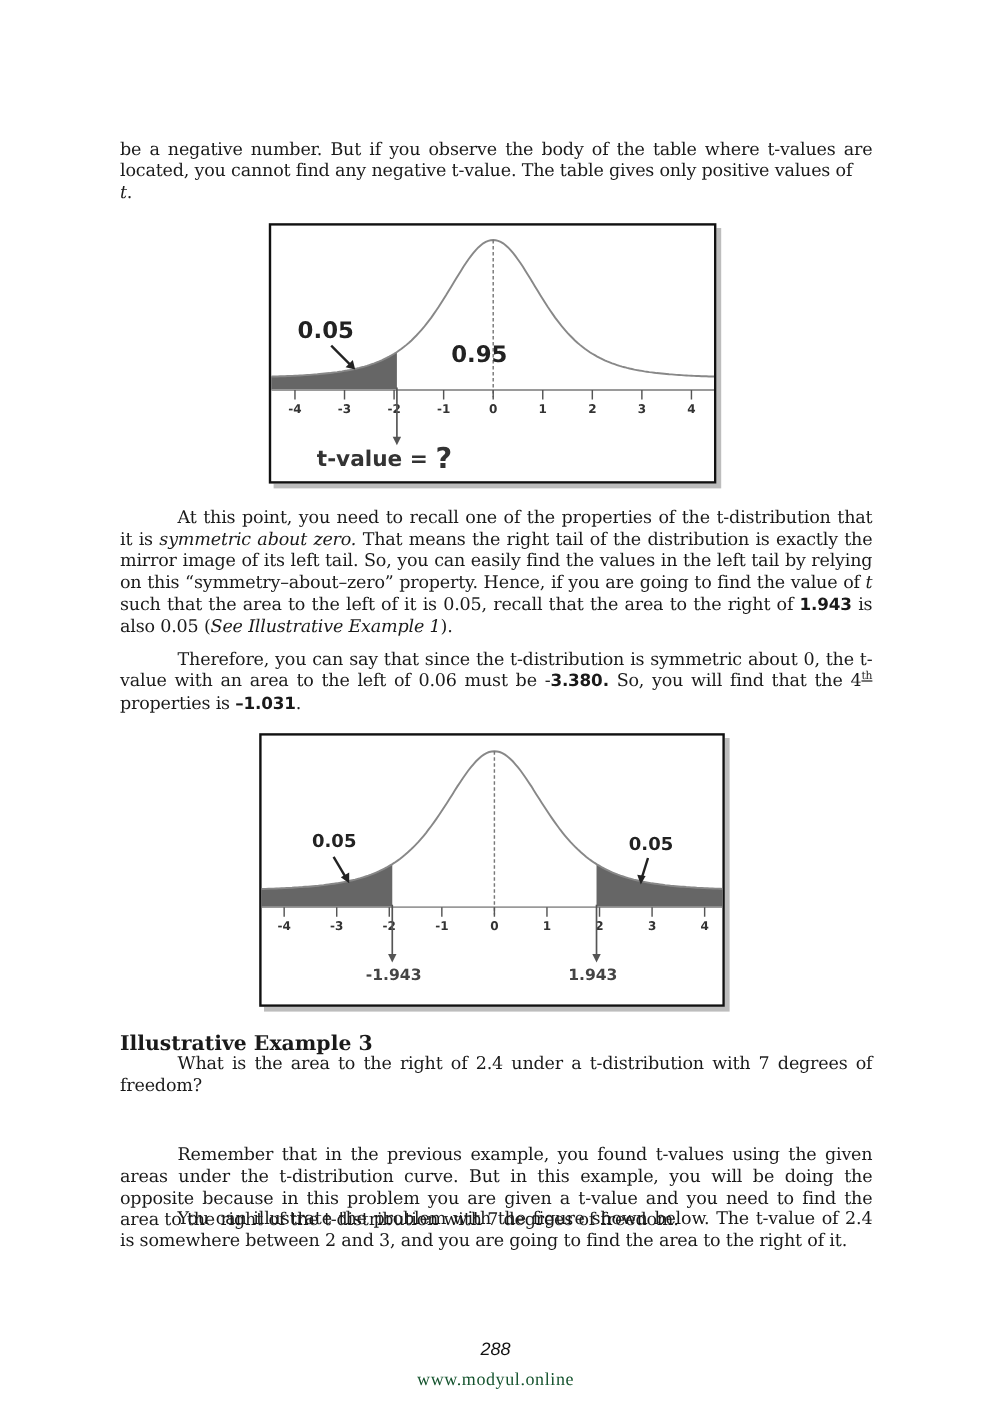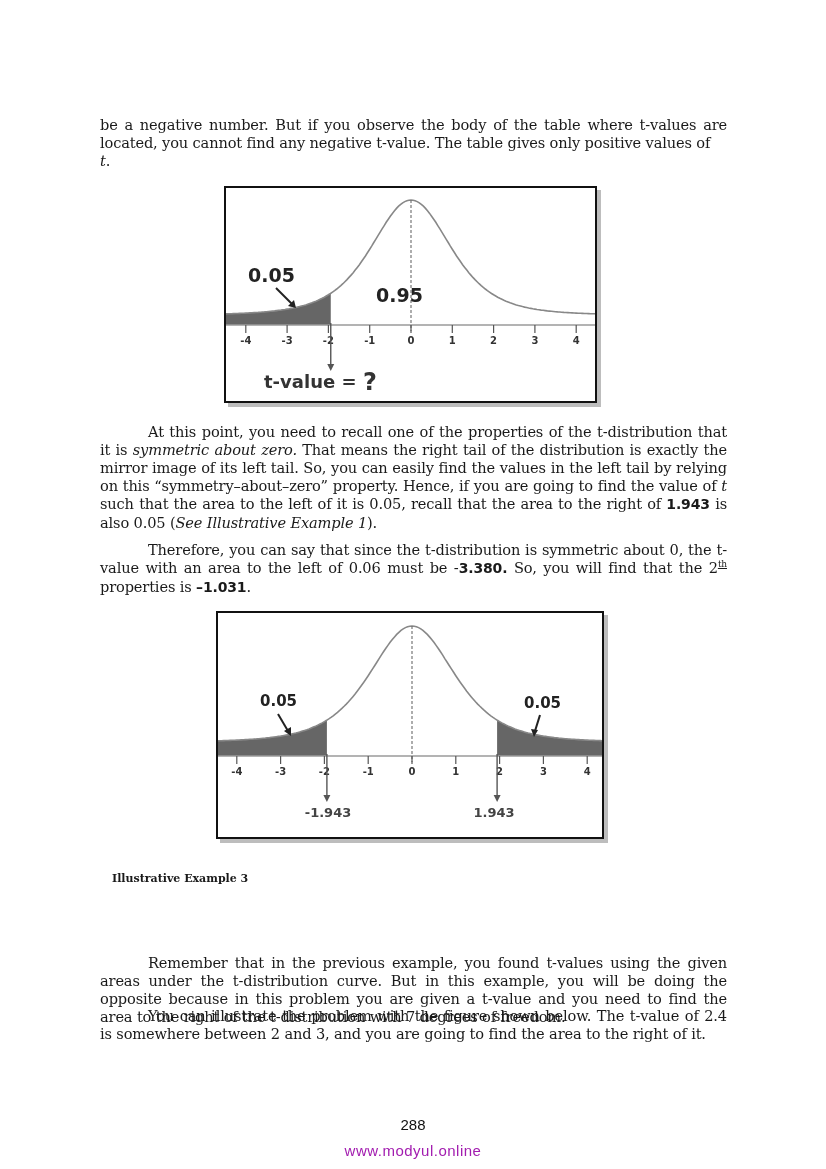--- a/index.html
+++ b/index.html
@@ -4,31 +4,31 @@
 <style>
   html, body { margin: 0; padding: 0; background: #ffffff; }
   body { width: 826px; height: 1169px; position: relative; overflow: hidden;
          font-family: "DejaVu Serif", "Liberation Serif", serif; color: #1a1a1a; }
   .page { position: absolute; left: 0; top: 16px; width: 826px; height: 1169px; }
   .para { position: absolute; left: 100px; width: 627px; font-size: 14.6px; line-height: 17.9px;
           text-align: justify; margin: 0; letter-spacing: -0.15px; }
   .para .indent { display: inline-block; width: 48px; }
   .bold-sans { font-family: "DejaVu Sans", "Liberation Sans", sans-serif; font-weight: bold; font-size: 14px; }
   .ital { font-style: italic; }
-  .heading { position: absolute; left: 100px; top: 844px; font-weight: bold; font-size: 11px;
-             font-family: "DejaVu Serif", serif; margin: 12px; }
+  .heading { position: absolute; left: 100px; top: 844px; font-weight: bold; font-size: 17px;
+             font-family: "DejaVu Serif", serif; margin: 0; }
   .figure { position: absolute; background: #fff; border: 2px solid #111;
             box-shadow: 4px 4px 0 #bdbdbd; }
   .fig1 { left: 224px; top: 170px; width: 369px; height: 213px; }
   .fig2 { left: 216px; top: 595px; width: 384px; height: 224px; }
   .figure svg { position: absolute; left: 0; top: 0; }
   .page-number { position: absolute; left: 0; width: 826px; top: 1100px; text-align: center;
-                 font-family: "Liberation Sans", sans-serif; font-size: 15px; color: #111; }
+                 font-family: "Liberation Sans", sans-serif; font-size: 15px; color: #111; font-style: italic; }
   .watermark { position: absolute; left: 0; width: 826px; top: 1126px; text-align: center;
-               font-family: Liberation Sans, sans-serif; font-size: 15px; color: #a21caf; letter-spacing: 0.5px; }
+               font-family: Liberation Serif, serif; font-size: 15px; color: #14532d; letter-spacing: 0.5px; }
   sup { font-size: 9px; line-height: 0; text-decoration: underline; }
   .svg-text-bold { font-family: "DejaVu Sans", "Liberation Sans", sans-serif; font-weight: bold; }
 </style>
 </head>
 <body>
 
 <div class="page">
 
   <p class="para" style="top:100px;"><span>be a negative number. But if you observe the body of the table where t-values are located, you cannot find any negative t-value. The table gives only positive values of</span><br><span class="ital">t</span><span>.</span></p>
 
@@ -62,21 +62,21 @@
         <line x1="50" y1="100" x2="66" y2="116" stroke="#222" stroke-width="2"></line>
         <path d="M62,118 L70,120 L68,112 Z" fill="#222"></path>
         <text x="150" y="114" font-size="19" fill="#222" class="svg-text-bold">0.95</text>
         <text x="38" y="200" font-size="18" fill="#333" class="svg-text-bold">t-value =</text>
         <text x="137" y="202" font-size="24" fill="#333" class="svg-text-bold">?</text>
       </svg>
   </div>
 
   <p class="para" style="top:407px;"><span class="indent"></span><span>At this point, you need to recall one of the properties of the t-distribution that it is </span><span class="ital">symmetric about zero.</span><span> That means the right tail of the distribution is exactly the mirror image of its left tail. So, you can easily find the values in the left tail by relying on this “symmetry–about–zero” property. Hence, if you are going to find the value of </span><span class="ital">t</span><span> such that the area to the left of it is 0.05, recall that the area to the right of </span><span class="bold-sans">1.943</span><span> is also 0.05 (</span><span class="ital">See Illustrative Example 1</span><span>).</span></p>
 
-  <p class="para" style="top:525px;"><span class="indent"></span><span>Therefore, you can say that since the t-distribution is symmetric about 0, the t-value with an area to the left of 0.06 must be -</span><span class="bold-sans">3.380.</span><span> So, you will find that the 2</span><sup>th</sup><span> properties is </span><span class="bold-sans">–1.031</span><span>.</span></p>
+  <p class="para" style="top:525px;"><span class="indent"></span><span>Therefore, you can say that since the t-distribution is symmetric about 0, the t-value with an area to the left of 0.06 must be -</span><span class="bold-sans">3.380.</span><span> So, you will find that the 4</span><sup>th</sup><span> properties is </span><span class="bold-sans">–1.031</span><span>.</span></p>
 
   <div class="figure fig2">
     <svg id="svg2" width="384" height="224">
         <path d="M-3.0999999999999943,143 L-3.1,127.9 L-0.9,127.8 L1.3,127.8 L3.5,127.7 L5.7,127.6 L7.8,127.5 L10.0,127.5 L12.2,127.4 L14.4,127.3 L16.6,127.2 L18.8,127.1 L21.0,127.0 L23.2,126.9 L25.4,126.8 L27.6,126.6 L29.7,126.5 L31.9,126.3 L34.1,126.2 L36.3,126.0 L38.5,125.9 L40.7,125.7 L42.9,125.5 L45.1,125.3 L47.3,125.1 L49.5,124.8 L51.6,124.6 L53.8,124.3 L56.0,124.0 L58.2,123.7 L60.4,123.4 L62.6,123.1 L64.8,122.7 L67.0,122.3 L69.2,121.9 L71.4,121.5 L73.5,121.0 L75.7,120.5 L77.9,120.0 L80.1,119.4 L82.3,118.8 L84.5,118.1 L86.7,117.4 L88.9,116.7 L91.1,115.9 L93.3,115.0 L95.4,114.1 L97.6,113.2 L99.8,112.1 L102.0,111.0 L104.2,109.9 L106.4,108.6 L108.6,107.3 L108.8966,107.11810201763339 L108.8966,143 Z" fill="#666666" stroke="none"></path>
         <path d="M279.10339999999997,143 L279.1,107.1 L281.3,108.5 L283.5,109.7 L285.7,110.9 L287.9,112.0 L290.1,113.0 L292.2,114.0 L294.4,114.9 L296.6,115.8 L298.8,116.6 L301.0,117.3 L303.2,118.0 L305.4,118.7 L307.6,119.3 L309.8,119.9 L312.0,120.4 L314.1,120.9 L316.3,121.4 L318.5,121.8 L320.7,122.3 L322.9,122.7 L325.1,123.0 L327.3,123.4 L329.5,123.7 L331.7,124.0 L333.9,124.3 L336.0,124.5 L338.2,124.8 L340.4,125.0 L342.6,125.2 L344.8,125.5 L347.0,125.7 L349.2,125.8 L351.4,126.0 L353.6,126.2 L355.8,126.3 L357.9,126.5 L360.1,126.6 L362.3,126.7 L364.5,126.9 L366.7,127.0 L368.9,127.1 L371.1,127.2 L373.3,127.3 L375.5,127.4 L377.7,127.5 L379.8,127.5 L382.0,127.6 L384.2,127.7 L386.4,127.8 L388.6,127.8 L390.8,127.9 L391.1,127.88705474622137 L391.1,143 Z" fill="#666666" stroke="none"></path>
         <path d="M-3.1,127.9 L-0.9,127.8 L1.3,127.8 L3.5,127.7 L5.7,127.6 L7.8,127.5 L10.0,127.5 L12.2,127.4 L14.4,127.3 L16.6,127.2 L18.8,127.1 L21.0,127.0 L23.2,126.9 L25.4,126.8 L27.6,126.6 L29.7,126.5 L31.9,126.3 L34.1,126.2 L36.3,126.0 L38.5,125.9 L40.7,125.7 L42.9,125.5 L45.1,125.3 L47.3,125.1 L49.5,124.8 L51.6,124.6 L53.8,124.3 L56.0,124.0 L58.2,123.7 L60.4,123.4 L62.6,123.1 L64.8,122.7 L67.0,122.3 L69.2,121.9 L71.4,121.5 L73.5,121.0 L75.7,120.5 L77.9,120.0 L80.1,119.4 L82.3,118.8 L84.5,118.1 L86.7,117.4 L88.9,116.7 L91.1,115.9 L93.3,115.0 L95.4,114.1 L97.6,113.2 L99.8,112.1 L102.0,111.0 L104.2,109.9 L106.4,108.6 L108.6,107.3 L110.8,105.9 L113.0,104.4 L115.2,102.8 L117.3,101.1 L119.5,99.3 L121.7,97.4 L123.9,95.4 L126.1,93.3 L128.3,91.1 L130.5,88.8 L132.7,86.3 L134.9,83.7 L137.1,81.0 L139.2,78.2 L141.4,75.3 L143.6,72.3 L145.8,69.2 L148.0,66.0 L150.2,62.7 L152.4,59.3 L154.6,55.9 L156.8,52.5 L159.0,49.0 L161.1,45.6 L163.3,42.1 L165.5,38.8 L167.7,35.5 L169.9,32.4 L172.1,29.3 L174.3,26.5 L176.5,23.9 L178.7,21.4 L180.9,19.3 L183.0,17.4 L185.2,15.9 L187.4,14.6 L189.6,13.7 L191.8,13.2 L194.0,13.0 L196.2,13.2 L198.4,13.7 L200.6,14.6 L202.8,15.9 L204.9,17.4 L207.1,19.3 L209.3,21.4 L211.5,23.9 L213.7,26.5 L215.9,29.3 L218.1,32.4 L220.3,35.5 L222.5,38.8 L224.7,42.1 L226.8,45.6 L229.0,49.0 L231.2,52.5 L233.4,55.9 L235.6,59.3 L237.8,62.7 L240.0,66.0 L242.2,69.2 L244.4,72.3 L246.6,75.3 L248.7,78.2 L250.9,81.0 L253.1,83.7 L255.3,86.3 L257.5,88.8 L259.7,91.1 L261.9,93.3 L264.1,95.4 L266.3,97.4 L268.5,99.3 L270.6,101.1 L272.8,102.8 L275.0,104.4 L277.2,105.9 L279.4,107.3 L281.6,108.6 L283.8,109.9 L286.0,111.0 L288.2,112.1 L290.4,113.2 L292.5,114.1 L294.7,115.0 L296.9,115.9 L299.1,116.7 L301.3,117.4 L303.5,118.1 L305.7,118.8 L307.9,119.4 L310.1,120.0 L312.3,120.5 L314.4,121.0 L316.6,121.5 L318.8,121.9 L321.0,122.3 L323.2,122.7 L325.4,123.1 L327.6,123.4 L329.8,123.7 L332.0,124.0 L334.2,124.3 L336.3,124.6 L338.5,124.8 L340.7,125.1 L342.9,125.3 L345.1,125.5 L347.3,125.7 L349.5,125.9 L351.7,126.0 L353.9,126.2 L356.1,126.3 L358.2,126.5 L360.4,126.6 L362.6,126.8 L364.8,126.9 L367.0,127.0 L369.2,127.1 L371.4,127.2 L373.6,127.3 L375.8,127.4 L378.0,127.5 L380.1,127.5 L382.3,127.6 L384.5,127.7 L386.7,127.8 L388.9,127.8 L391.1,127.9 " fill="none" stroke="#888888" stroke-width="1.6"></path>
         <line x1="0" y1="143" x2="384" y2="143" stroke="#9a9a9a" stroke-width="1.5"></line>
         <line x1="194" y1="13" x2="194" y2="149" stroke="#777" stroke-width="1.2" stroke-dasharray="3,2"></line>
         <line x1="18.80000000000001" y1="143" x2="18.80000000000001" y2="151" stroke="#555" stroke-width="1.2"></line>
         <text x="18.80000000000001" y="162" text-anchor="middle" font-size="10" fill="#333" class="svg-text-bold">-4</text>
@@ -106,20 +106,21 @@
         <text x="306" y="95" font-size="15" fill="#222" class="svg-text-bold">0.05</text>
         <line x1="322" y1="102" x2="317" y2="118" stroke="#222" stroke-width="2"></line>
         <path d="M313,116 L316,124 L320,117 Z" fill="#222"></path>
         <text x="110" y="204" font-size="13" text-anchor="middle" fill="#444" class="svg-text-bold">-1.943</text>
         <text x="276" y="204" font-size="13" text-anchor="middle" fill="#444" class="svg-text-bold">1.943</text>
       </svg>
   </div>
 
   <p class="heading">Illustrative Example 3</p>
 
+  <p class="para" style="top:862px;"><span class="indent"></span><span>What is the area to the right of 2.4 under a t-distribution with 7 degrees of freedom?</span></p>
 
   <p class="para" style="top:909px;margin-top:29px;"><span class="indent"></span><span>Remember that in the previous example, you found t-values using the given areas under the t-distribution curve. But in this example, you will be doing the opposite because in this problem you are given a t-value and you need to find the area to the right of the t-distribution with 7 degrees of freedom.</span></p>
 
   <p class="para" style="top:991px;"><span class="indent"></span><span>You can illustrate the problem with the figure shown below. The t-value of 2.4 is somewhere between 2 and 3, and you are going to find the area to the right of it.</span></p>
 
   <div class="page-number">288</div>
   <div class="watermark">www.modyul.online</div>
 </div>
 
 </body></html>

